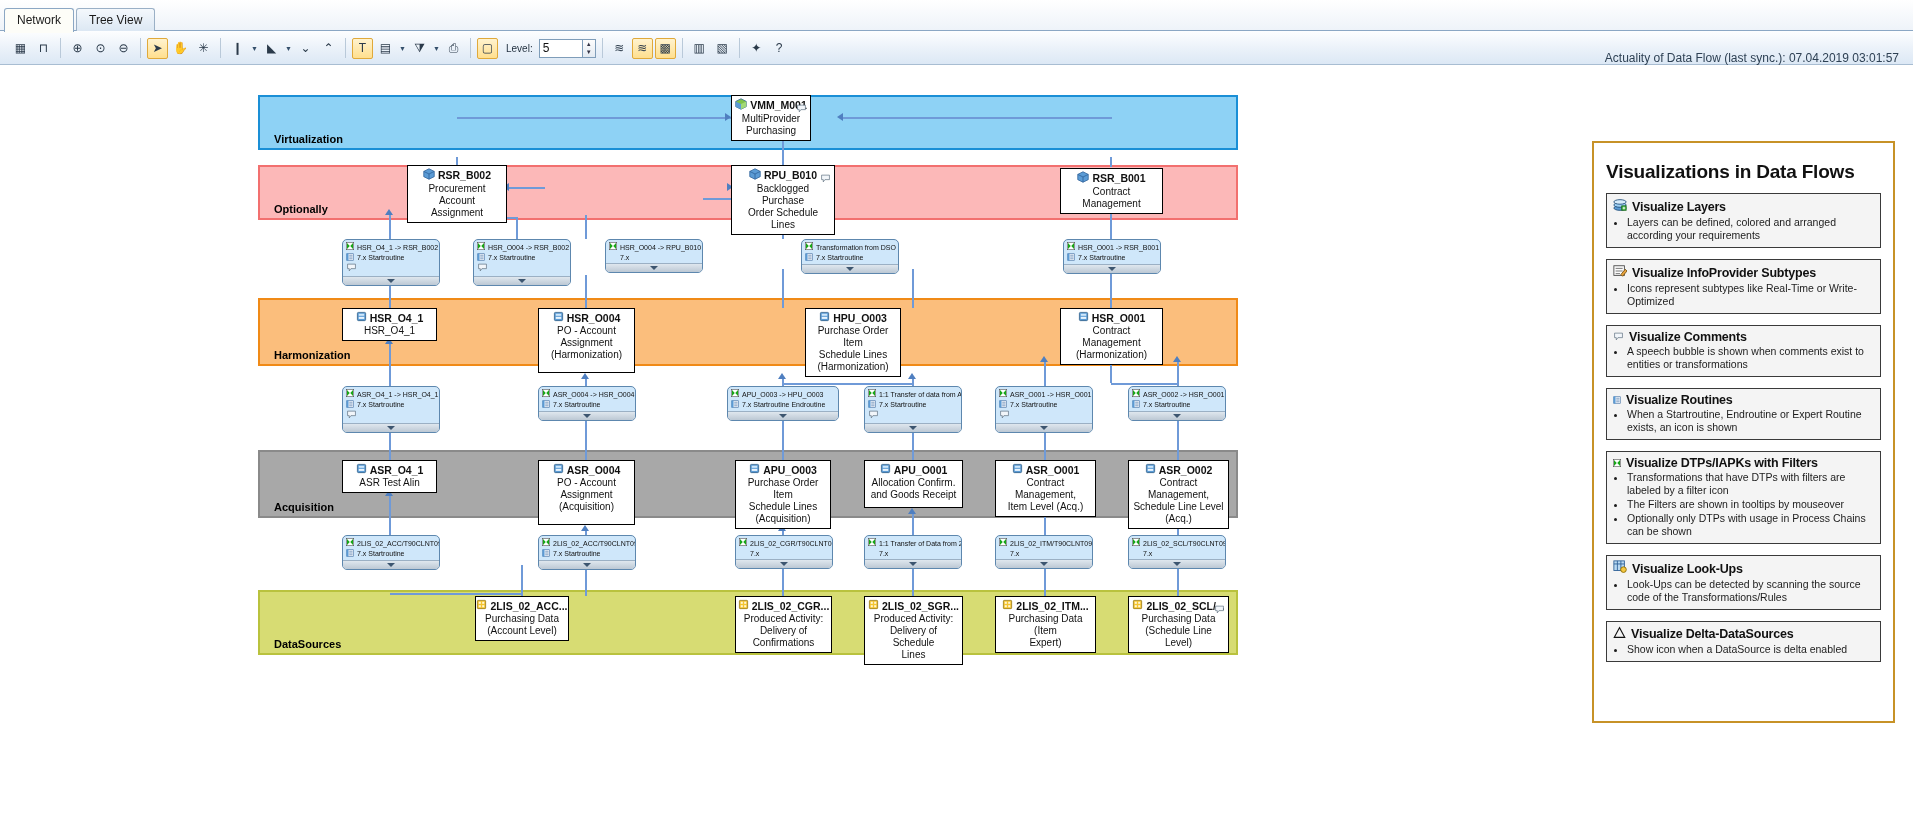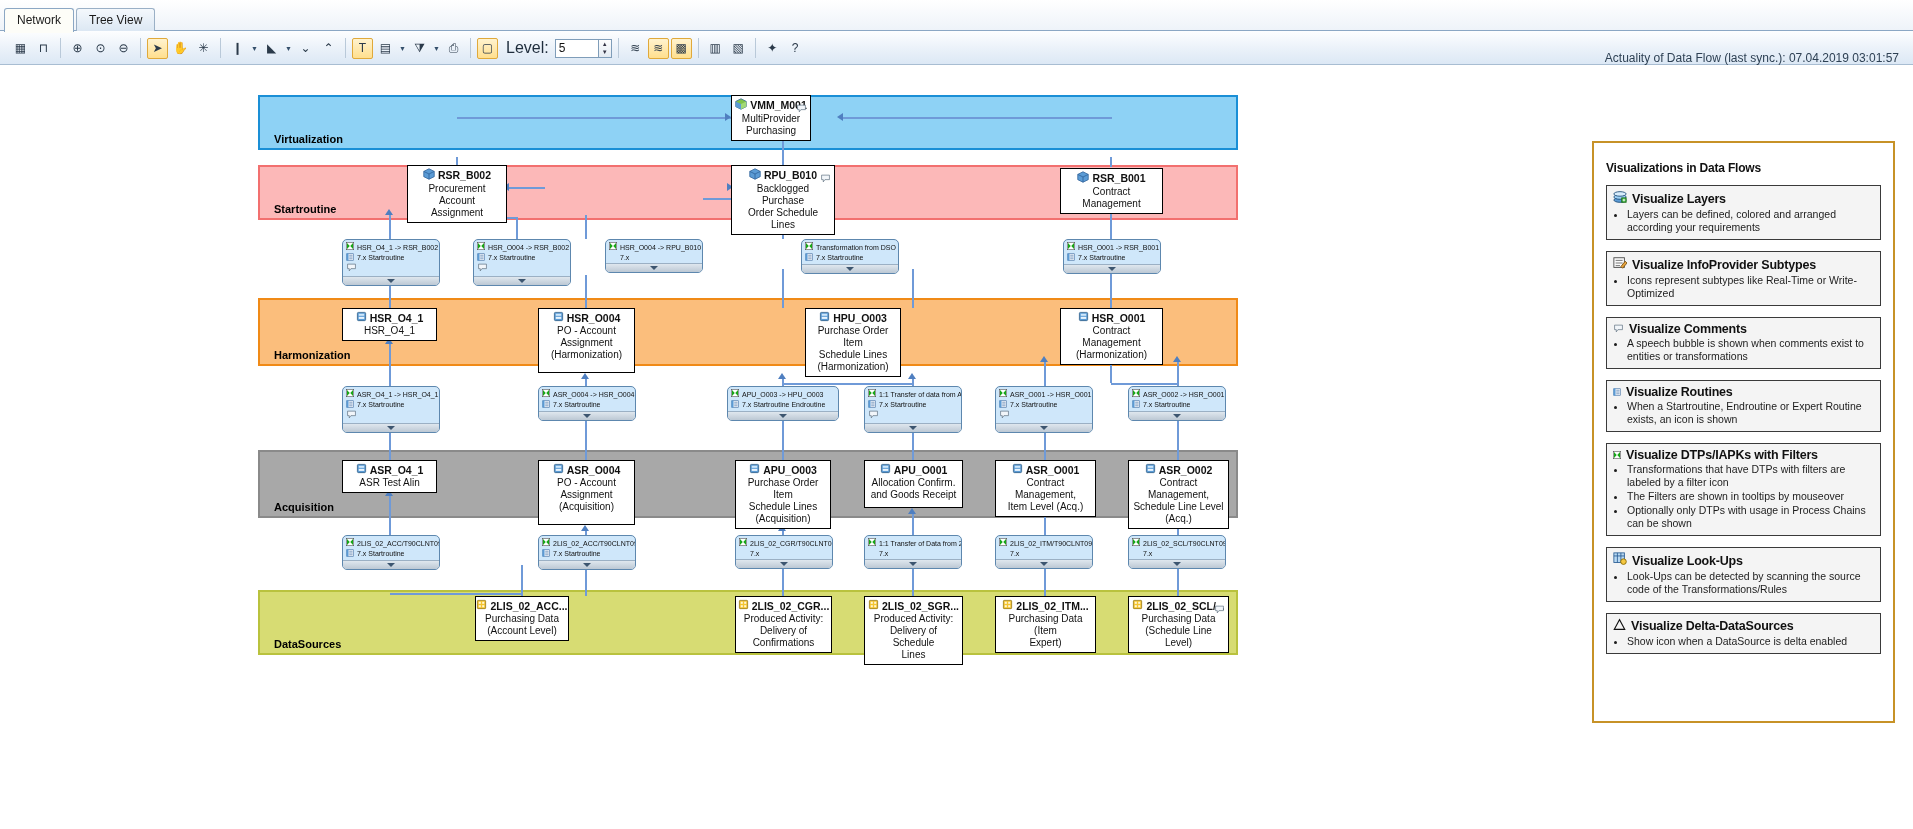--- a/index.html
+++ b/index.html
@@ -38,21 +38,21 @@
   }
   .tb-inner { position:absolute; left:10px; top:0; height:34px; display:flex; align-items:center; gap:2px; }
   .tb-btn {
     width:21px; height:21px; display:flex; align-items:center; justify-content:center;
     border:1px solid transparent; border-radius:2px; font-size:12px; color:#2b3a4a;
     position:relative;
   }
   .tb-btn.sel { background: linear-gradient(#fff3cf,#ffdf8e); border-color:#e0a93a; }
   .tb-sep { width:1px; height:20px; background:#b9c9d9; margin:0 4px; }
   .tb-caret { font-size:7px; color:#35506b; width:9px; text-align:center; }
-  .tb-level { font-size:16px; color:#1f2d3c; margin:0 4px 0 6px; }
+  .tb-level { font-size:10px; color:#1f2d3c; margin:0 4px 0 6px; }
   .tb-spin {
     width:44px; height:19px; border:1px solid #7f9db9; background:#fff;
     font-size:12px; color:#111; padding:0 3px; line-height:17px;
     display:flex; align-items:center;
   }
   .tb-spinbtns { width:13px; height:19px; border:1px solid #7f9db9; border-left:none;
                  background:linear-gradient(#fdfdfd,#e3eaf2); display:flex; flex-direction:column; }
   .tb-spinbtns span { flex:1; display:flex; align-items:center; justify-content:center; font-size:6px; color:#334; }
   .status-right {
     position:absolute; right:14px; top:0; height:34px; display:flex; align-items:flex-end;
@@ -106,21 +106,21 @@
   .arrow { position:absolute; width:0; height:0; z-index:3; }
   .arrow.up    { border-left:4px solid transparent; border-right:4px solid transparent; border-bottom:6px solid #4f7fc0; }
   .arrow.left  { border-top:4px solid transparent; border-bottom:4px solid transparent; border-right:6px solid #4f7fc0; }
   .arrow.right { border-top:4px solid transparent; border-bottom:4px solid transparent; border-left:6px solid #4f7fc0; }
 
   
   .legend {
     position:absolute; left:1592px; top:76px; width:303px; height:582px;
     border:2px solid #c79227; background:#fff;
   }
-  .legend h1 { margin:18px 12px 10px 12px; font-size:12px; font-weight:bold; color:#111; letter-spacing:-.2px; }
+  .legend h1 { margin:18px 12px 10px 12px; font-size:19px; font-weight:bold; color:#111; letter-spacing:-.2px; }
   .legend-item {
     margin:0 12px 11px 12px; border:1px solid #3a3a3a; background:#f4f4f4; padding:4px 6px 5px 6px;
   }
   .legend-item .lh { display:flex; align-items:center; gap:5px; font-size:12.5px; font-weight:bold; color:#111; letter-spacing:-.2px; }
   .legend-item ul { margin:1px 0 0 0; padding:0 0 0 14px; }
   .legend-item li { font-size:10.5px; color:#1c1c1c; line-height:13px; margin-top:1px; }
 
   
   .ic { display:inline-block; vertical-align:middle; position:relative; }
 </style>
@@ -187,21 +187,21 @@
       <span>Actuality of Data Flow (last sync.): 07.04.2019 03:01:57</span>
     </div>
   </div>
 
   <div class="canvas">
     <div id="layers-host">
         <div class="layer layer-virtualization" style="left: 258px; top: 30px; width: 980px; height: 55px;">
           <div class="layer-label">Virtualization</div>
         </div>
         <div class="layer layer-propagation" style="left: 258px; top: 100px; width: 980px; height: 55px;">
-          <div class="layer-label">Startroutine</div>
+          <div class="layer-label">Optionally</div>
         </div>
         <div class="layer layer-harmonization" style="left: 258px; top: 233px; width: 980px; height: 68px;">
           <div class="layer-label">Harmonization</div>
         </div>
         <div class="layer layer-acquisition" style="left: 258px; top: 385px; width: 980px; height: 68px;">
           <div class="layer-label">Acquisition</div>
         </div>
         <div class="layer layer-datasources" style="left: 258px; top: 525px; width: 980px; height: 65px;">
           <div class="layer-label">DataSources</div>
         </div>

